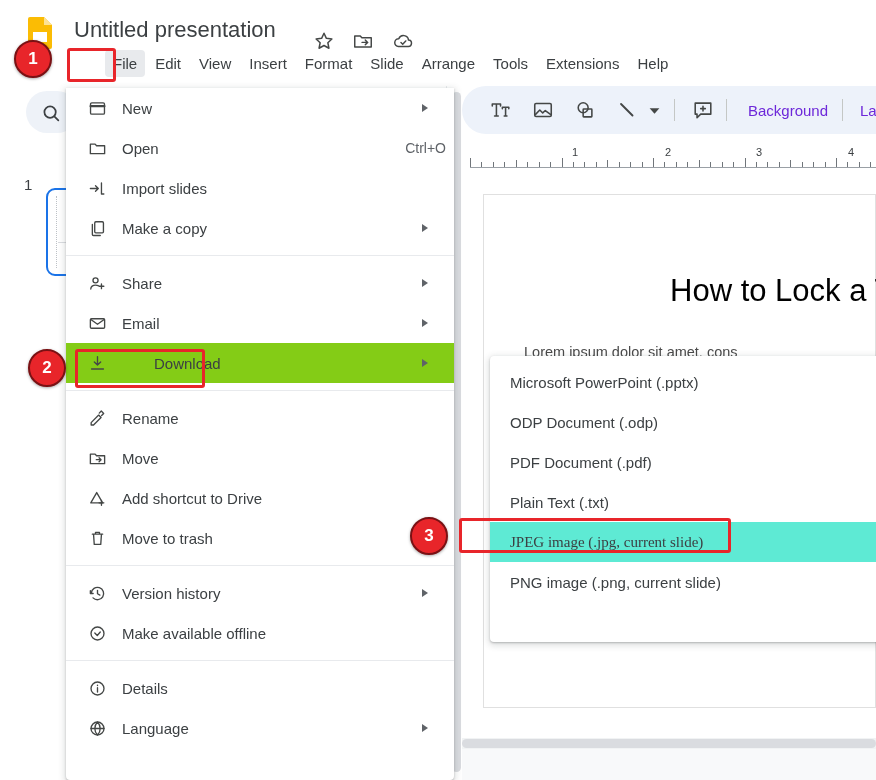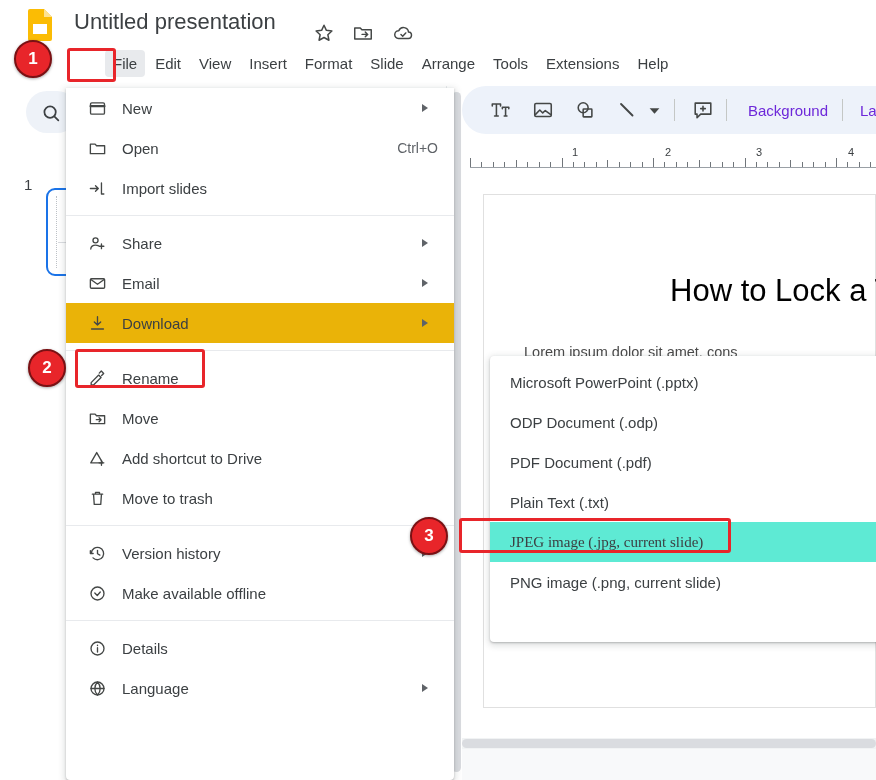--- a/index.html
+++ b/index.html
@@ -11,21 +11,21 @@
     overflow: hidden;
     position: relative;
     color: #202124;
     -webkit-font-smoothing: antialiased;
   }
 
   
   #app { position:absolute; inset:0; }
 
   
-  .titlebar { position:absolute; left:0; top:0; width:876px; height:46px; background:#fff; }
+  .titlebar { position:absolute; left:0; top:8px; width:876px; height:46px; background:#fff; }
   .docs-logo { position:absolute; left:26px; top:8px; width:30px; height:34px; }
   .doc-title {
     position:absolute; left:74px; top:7px;
     font-size:22px; color:#3c4043; letter-spacing:0;
     white-space:nowrap; line-height:30px;
   }
   .title-icon { position:absolute; top:22px; width:22px; height:22px; cursor:pointer; }
   .ti-star { left:313px; }
   .ti-move { left:352px; }
   .ti-cloud { left:392px; }
@@ -111,24 +111,24 @@
   .filemenu {
     position:absolute; left:66px; top:88px; width:388px; height:692px;
     background:#fff; border-radius:0 0 4px 4px;
     box-shadow:0 2px 6px 2px rgba(60,64,67,.15), 0 1px 2px 0 rgba(60,64,67,.3);
     z-index:40;
   }
   .mrow {
     position:relative; height:40px; display:flex; align-items:center;
     padding-left:22px; cursor:pointer;
   }
-  .mrow.hl { background:#eab308; }
+  .mrow.hl { background:#84cc16;gap:32px; }
   .mrow .mi { width:34px; flex:0 0 34px; display:flex; align-items:center; color:#444746; }
   .mrow .ml { font-size:15px; color:#3c4043; white-space:nowrap; }
-  .mrow .msc { position:absolute; right:16px; font-size:14px; color:#5f6368; }
+  .mrow .msc { position:absolute; right:8px; font-size:14px; color:#5f6368; }
   .mrow .marrow {
     position:absolute; right:26px; width:0; height:0;
     border-left:6px solid #5f6368; border-top:4px solid transparent; border-bottom:4px solid transparent;
   }
   .msep { height:1px; background:#e8eaed; margin:7px 0; }
 
   
   .submenu {
     position:absolute; left:450px; top:356px; width:408px; height:286px;
     background:#fff; border-radius:4px;
@@ -320,20 +320,30 @@
         <span class="msc">Ctrl+O</span>
       </div>
       <div class="mrow">
         <span class="mi">
           <svg width="19" height="19" viewBox="0 0 24 24" fill="none" stroke="#444746" stroke-width="1.7" stroke-linecap="round" stroke-linejoin="round">
             <path d="M3 12h10M9.5 8.5L13 12l-3.5 3.5M17 5v14h3"></path>
           </svg>
         </span>
         <span class="ml">Import slides</span>
       </div>
+      <div class="mrow">
+        <span class="mi">
+          <svg width="19" height="19" viewBox="0 0 24 24" fill="none" stroke="#444746" stroke-width="1.7" stroke-linecap="round" stroke-linejoin="round">
+            <rect x="8.5" y="3.5" width="11" height="14" rx="1.4"></rect>
+            <path d="M5.5 7v12.5a1.4 1.4 0 0 0 1.4 1.4h8.6"></path>
+          </svg>
+        </span>
+        <span class="ml">Make a copy</span>
+        <span class="marrow"></span>
+      </div>
       <div class="msep"></div>
       <div class="mrow">
         <span class="mi">
           <svg width="19" height="19" viewBox="0 0 24 24" fill="none" stroke="#444746" stroke-width="1.7" stroke-linecap="round" stroke-linejoin="round">
             <circle cx="9.5" cy="8" r="3.2"></circle>
             <path d="M3.5 19c0-3.2 2.7-5 6-5 1.3 0 2.5.3 3.5.8"></path>
             <path d="M17 12.5v6M14 15.5h6"></path>
           </svg>
         </span>
         <span class="ml">Share</span>

